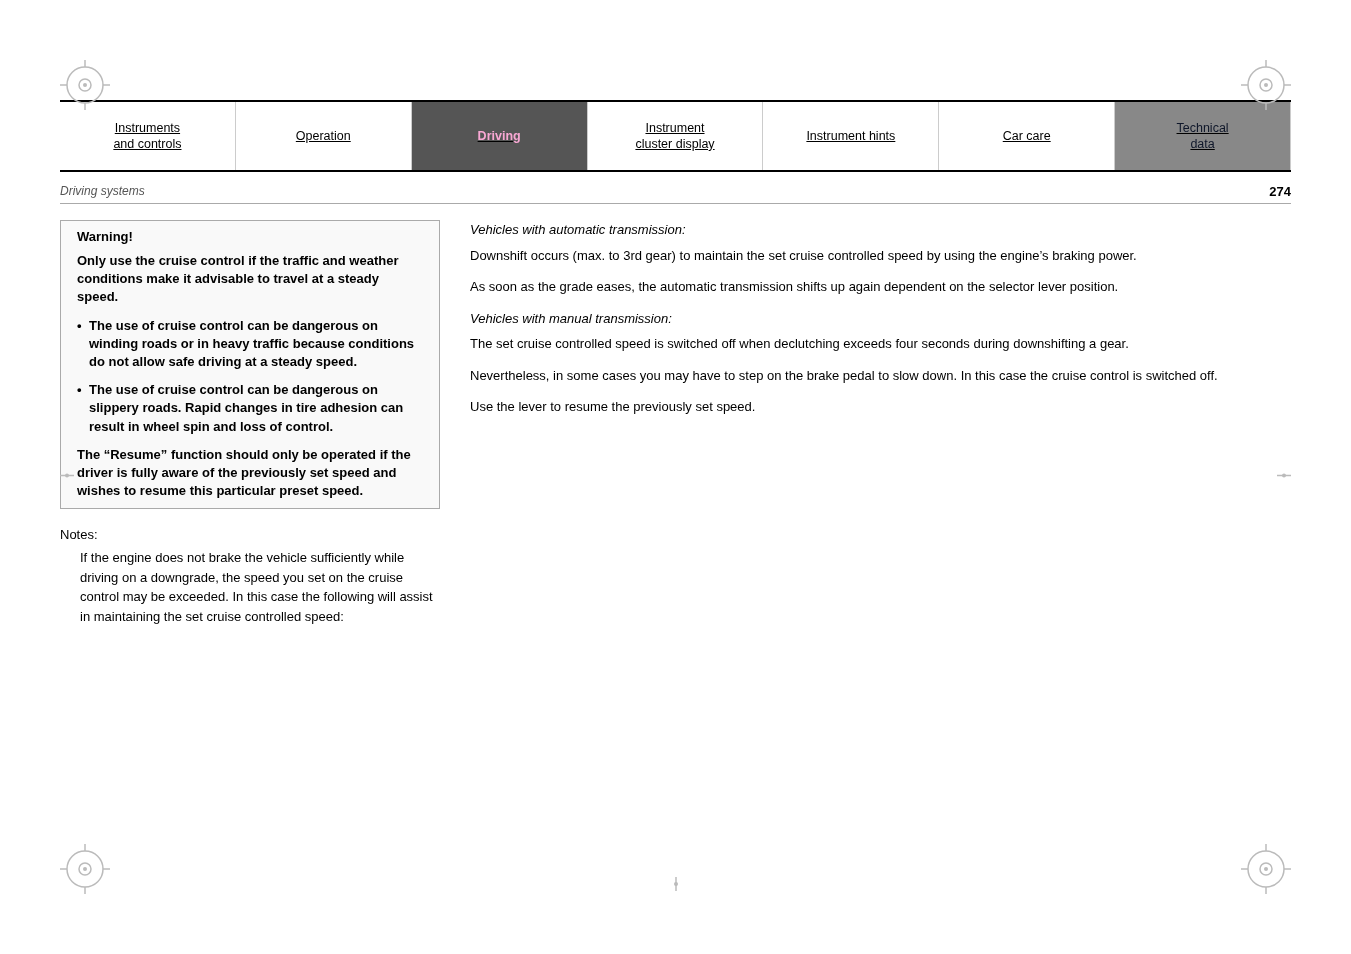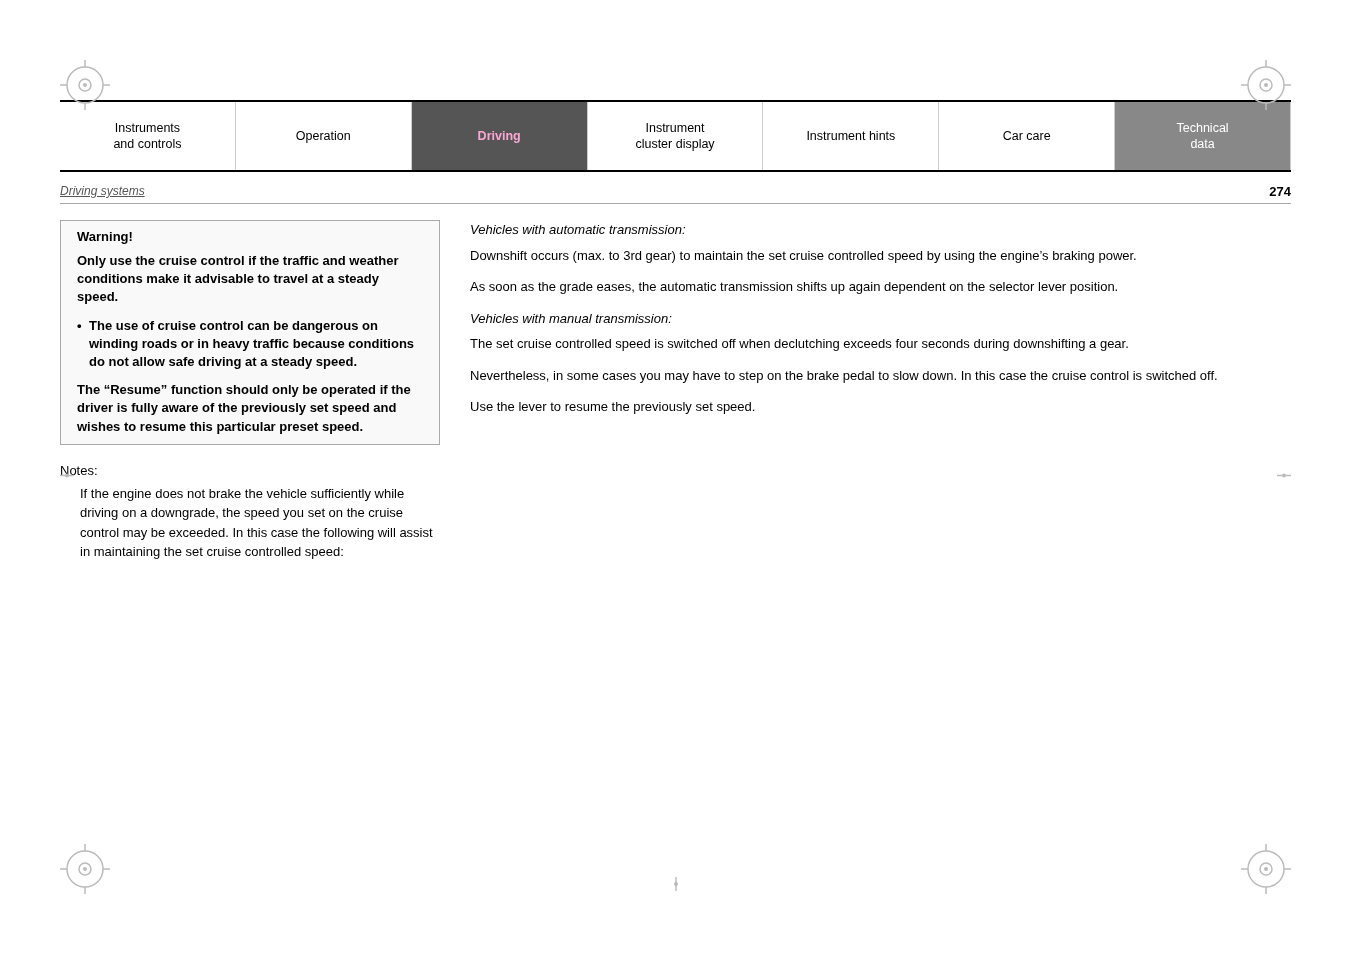--- a/index.html
+++ b/index.html
@@ -14,20 +14,21 @@
     }
 
     
     .nav-bar {
       display: flex;
       align-items: stretch;
       border-top: 2px solid #000;
       border-bottom: 2px solid #000;
       height: 72px;
       margin: 100px 60px 5px 60px;
+      text-decoration: underline;
     }
 
     .nav-item {
       display: flex;
       align-items: center;
       justify-content: center;
       text-align: center;
       padding: 8px 14px;
       font-size: 12.5px;
       font-weight: normal;
@@ -42,37 +43,36 @@
     }
 
     .nav-item.active {
       background: #555;
       color: #f9a8d4;
       font-weight: bold;
     }
 
     .nav-item.highlighted {
       background: #888;
-      color: #ffffff;
+      color: #0f172a;
     }
 
     
     .section-heading {
       display: flex;
       justify-content: space-between;
       margin: 12px 60px 0 60px;
       padding-bottom: 4px;
       border-bottom: 1px solid #aaa;
     }
 
     .section-title {
       font-size: 12px;
       color: #555;
       font-style: italic;
-      text-decoration: underline;
     }
 
     .page-number {
       font-size: 13px;
       font-weight: bold;
     }
 
     
     .content-area {
       display: flex;
@@ -311,20 +311,21 @@
 
 <div class="content-area">
 
   <div class="left-column">
 
     <div class="warning-box">
       <div class="warning-title">Warning!</div>
       <div class="warning-intro">Only use the cruise control if the traffic and weather conditions make it advisable to travel at a steady speed.</div>
       <ul class="warning-list">
         <li>The use of cruise control can be dangerous on winding roads or in heavy traffic because conditions do not allow safe driving at a steady speed.</li>
+        <li>The use of cruise control can be dangerous on slippery roads. Rapid changes in tire adhesion can result in wheel spin and loss of control.</li>
       </ul>
       <div class="warning-footer">The “Resume” function should only be operated if the driver is fully aware of the previously set speed and wishes to resume this particular preset speed.</div>
     </div>
 
     <div class="notes-section">
       <div class="notes-title">Notes:</div>
       <div class="notes-body">If the engine does not brake the vehicle sufficiently while driving on a downgrade, the speed you set on the cruise control may be exceeded. In this case the following will assist in maintaining the set cruise controlled speed:</div>
     </div>
 
   </div>

